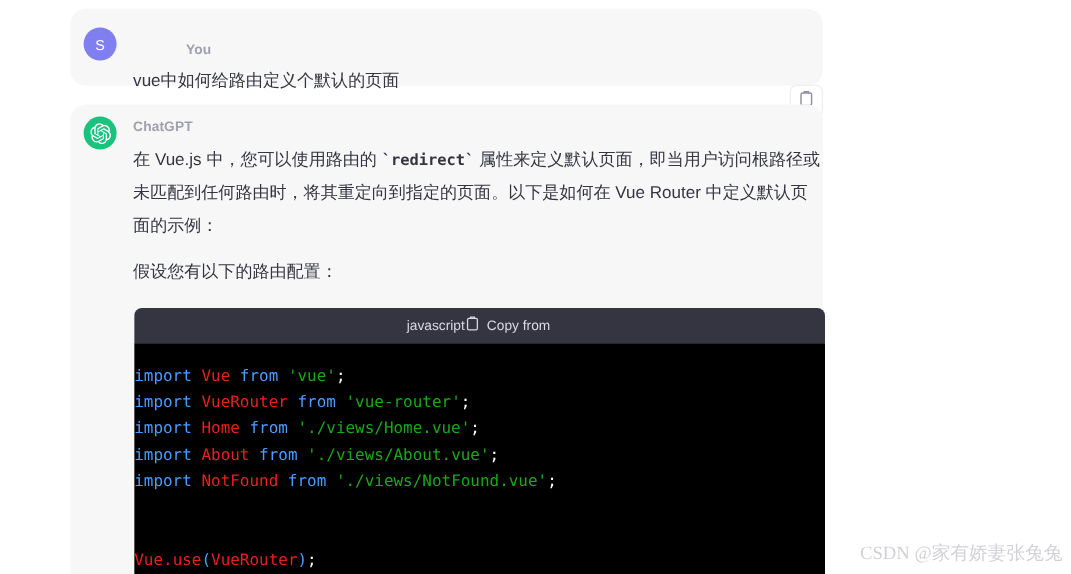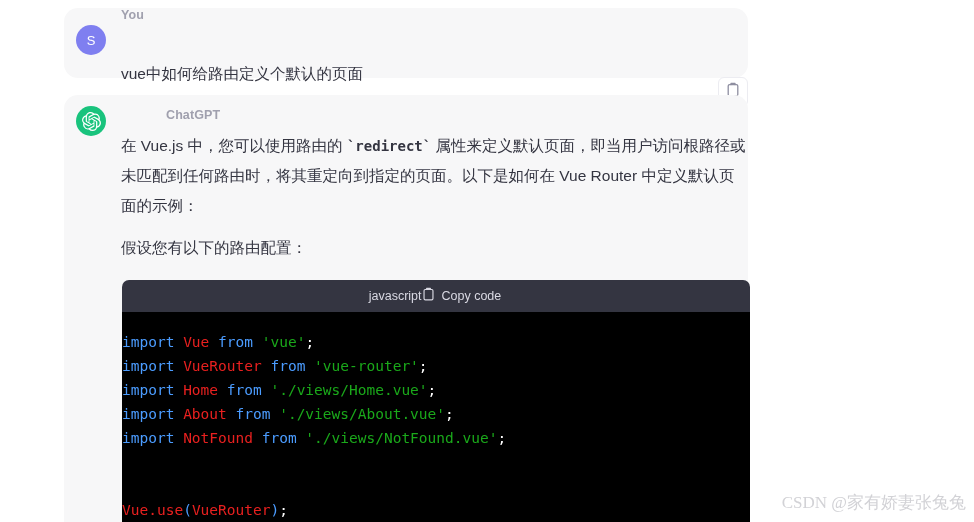--- a/index.html
+++ b/index.html
@@ -69,22 +69,22 @@
 
   
   .role-label {
     position: absolute;
     left: 121px;
     font-size: 12.5px;
     font-weight: 700;
     color: #a0a0ae;
     letter-spacing: 0.1px;
   }
-  .role-user { top: 8px; }
-  .role-assistant { top: 108px; margin-left: 45px; }
+  .role-user { top: 38px; margin-left: 48px; }
+  .role-assistant { top: 108px; }
 
   
   .msg-text {
     position: absolute;
     left: 121px;
     color: #343541;
     font-size: 15.5px;
     line-height: 1.52;
   }
   .user-text { top: 62px; width: 600px; }
@@ -229,21 +229,21 @@
   <div class="code-block">
     <div class="code-header">
       <span class="code-lang">javascript</span>
       <span class="copy-code">
         <span>
           <svg width="13" height="15" viewBox="0 0 14 16" fill="none" stroke="#d9d9e3" stroke-width="1.25" stroke-linejoin="round" stroke-linecap="round">
             <rect x="2.2" y="2.6" width="9.6" height="11.2" rx="1.4"></rect>
             <path d="M5 2.6 V1.4 h4 V2.6"></path>
           </svg>
         </span>
-        <span>Copy code</span>
+        <span>Copy from</span>
       </span>
     </div>
     <div class="code-body" id="code-body"><div class="code-line"><span class="tok-kw">import</span><span class="tok-pun"> </span><span class="tok-id">Vue</span><span class="tok-pun"> </span><span class="tok-kw">from</span><span class="tok-pun"> </span><span class="tok-str">'vue'</span><span class="tok-pun">;</span></div><div class="code-line"><span class="tok-kw">import</span><span class="tok-pun"> </span><span class="tok-id">VueRouter</span><span class="tok-pun"> </span><span class="tok-kw">from</span><span class="tok-pun"> </span><span class="tok-str">'vue-router'</span><span class="tok-pun">;</span></div><div class="code-line"><span class="tok-kw">import</span><span class="tok-pun"> </span><span class="tok-id">Home</span><span class="tok-pun"> </span><span class="tok-kw">from</span><span class="tok-pun"> </span><span class="tok-str">'./views/Home.vue'</span><span class="tok-pun">;</span></div><div class="code-line"><span class="tok-kw">import</span><span class="tok-pun"> </span><span class="tok-id">About</span><span class="tok-pun"> </span><span class="tok-kw">from</span><span class="tok-pun"> </span><span class="tok-str">'./views/About.vue'</span><span class="tok-pun">;</span></div><div class="code-line"><span class="tok-kw">import</span><span class="tok-pun"> </span><span class="tok-id">NotFound</span><span class="tok-pun"> </span><span class="tok-kw">from</span><span class="tok-pun"> </span><span class="tok-str">'./views/NotFound.vue'</span><span class="tok-pun">;</span></div><div class="code-line">&nbsp;</div><div class="code-line">&nbsp;</div><div class="code-line"><span class="tok-id">Vue</span><span class="tok-id">.</span><span class="tok-id">use</span><span class="tok-blue">(</span><span class="tok-id">VueRouter</span><span class="tok-blue">)</span><span class="tok-pun">;</span></div></div>
   </div>
 
   <div class="watermark">CSDN @家有娇妻张兔兔</div>
 
 </div>
 
 </body></html>

